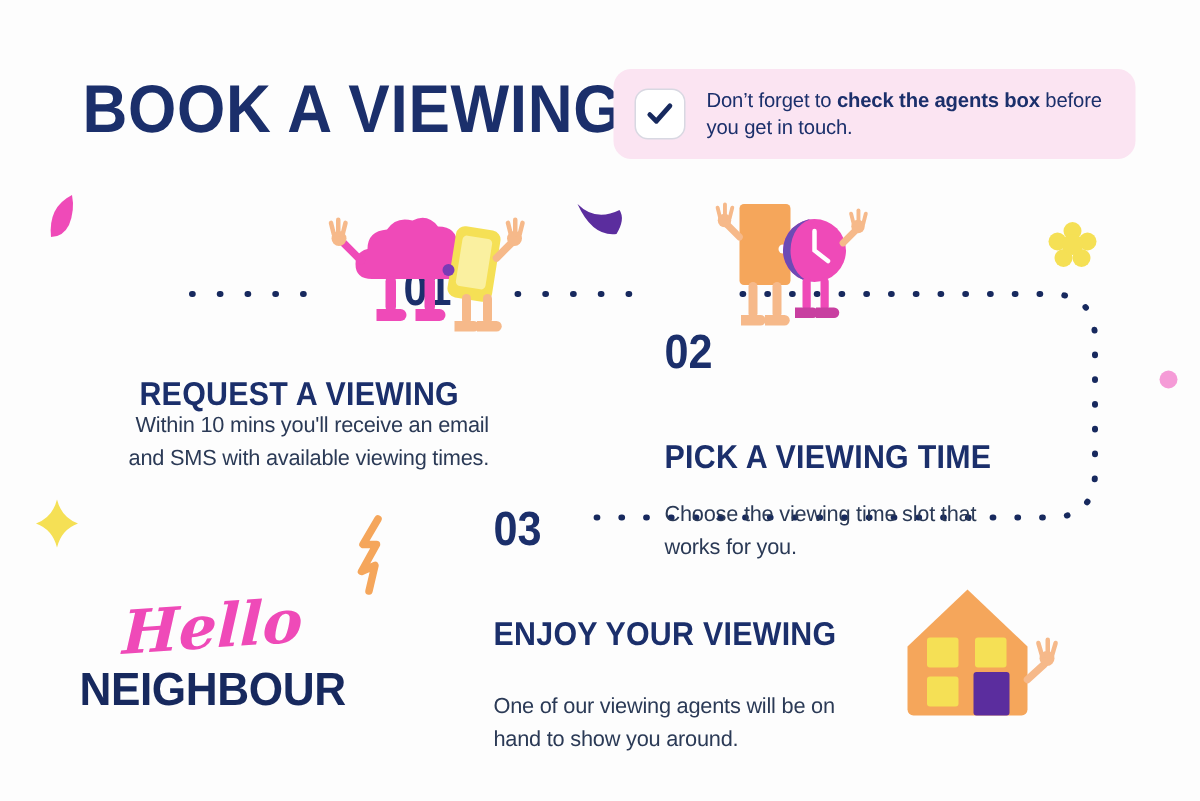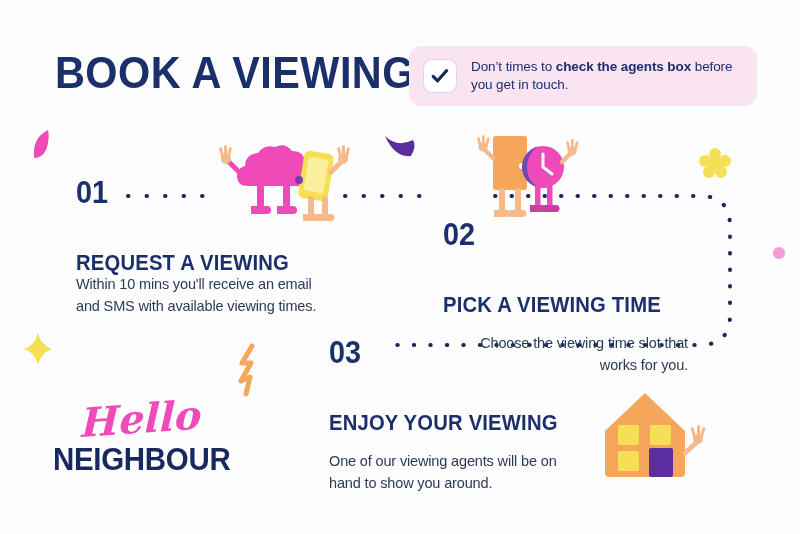--- a/index.html
+++ b/index.html
@@ -77,31 +77,31 @@
     white-space: nowrap;
     line-height: 1;
   }
   .step-body {
     font-size: 14.5px;
     line-height: 1.5;
     color: #2b3a56;
     letter-spacing: -0.15px;
   }
 
-  #step1 { left: 76px; top: 176px; }
+  #step1 { left: 76px; top: 176px; text-align: right; }
   #step1 .step-head { margin-top: 44px; }
   #step1 .step-body { width: 250px; }
 
   #step2 { left: 443px; top: 176px; margin-top: 42px; }
   #step2 .step-head { margin-top: 44px; }
-  #step2 .step-body { margin-top: 17px; width: 245px; text-align: right; }
+  #step2 .step-body { margin-top: 17px; width: 245px; }
 
   #step3 { left: 329px; top: 336px; }
   #step3 .step-head { margin-top: 44px; }
-  #step3 .step-body { margin-top: 17px; width: 255px; }
+  #step3 .step-body { margin-top: 27px; width: 255px; }
 
   
   #logo { position: absolute; left: 53px; top: 404px; width: 170px; }
   #logo-hello {
     font-family: "DejaVu Serif", serif;
     font-style: italic;
     font-weight: 700;
     font-size: 40px;
     color: #ef4ab8;
     transform: rotate(-4deg) skewX(-6deg);
@@ -132,21 +132,21 @@
 
   <h1 id="page-title">BOOK A VIEWING</h1>
 
   <div id="callout">
     <div id="checkbox">
       <svg width="20" height="20" viewBox="0 0 20 20" aria-hidden="true">
         <path d="M3.2 10.4 L7.6 14.8 L16.6 4.6" fill="none" stroke="#17295e" stroke-width="3.2" stroke-linecap="round" stroke-linejoin="round"></path>
       </svg>
     </div>
     <div id="callout-text">
-      <span>Don’t times to </span><b>check the agents box</b><span> before you get in touch.</span>
+      <span>Don’t forget to </span><b>check the agents box</b><span> before you get in touch.</span>
     </div>
   </div>
 
   <svg class="deco" style="left:0;top:0;width:800px;height:534px;">
 
     <path d="M128 196 H218" fill="none" stroke="#17295e" stroke-width="4" stroke-linecap="round" stroke-dasharray="0.5 18"></path>
 
     <path d="M345 196 H434" fill="none" stroke="#17295e" stroke-width="4" stroke-linecap="round" stroke-dasharray="0.5 18"></path>
 
     <path d="M495 196 H700 Q730 196 730 226 V315 Q730 345 700 345 H385" fill="none" stroke="#17295e" stroke-width="4" stroke-linecap="round" stroke-dasharray="0.5 16"></path>

